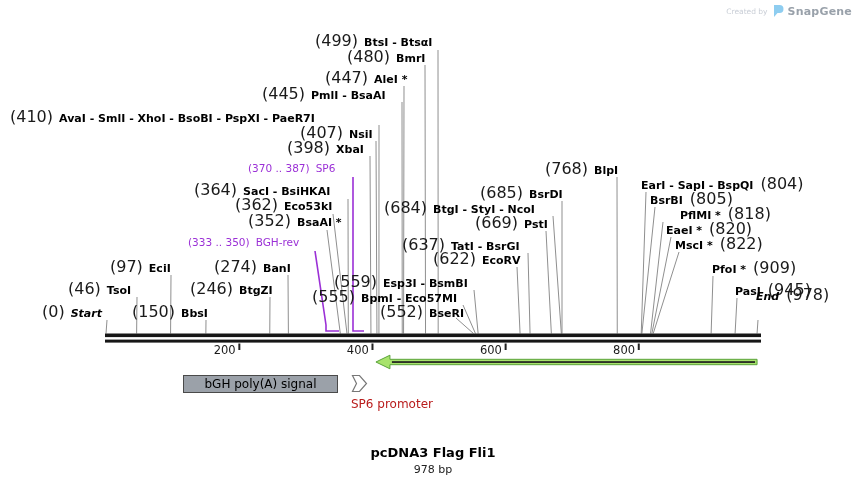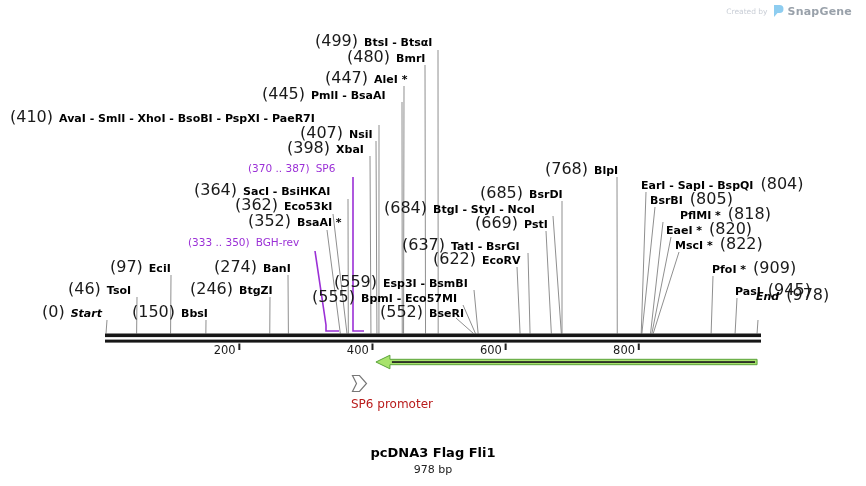--- a/index.html
+++ b/index.html
@@ -123,20 +123,23 @@
       <div class="site-label" style="left: 680px; top: 207px;"><span class="nm">PflMI *</span><span class="ps last">(818)</span></div>
       <div class="site-label" style="left: 666px; top: 222px;"><span class="nm">EaeI *</span><span class="ps last">(820)</span></div>
       <div class="site-label" style="left: 675px; top: 237px;"><span class="nm">MscI *</span><span class="ps last">(822)</span></div>
       <div class="site-label" style="left: 712px; top: 261px;"><span class="nm">PfoI *</span><span class="ps last">(909)</span></div>
       <div class="site-label" style="left: 735px; top: 283px;"><span class="nm">PasI</span><span class="ps last">(945)</span></div>
       <div class="site-label terminus" style="left: 756px; top: 288px;"><span class="nm">End</span><span class="ps last">(978)</span></div>
       <div class="primer-label" style="left: 188px; top: 236px; color: rgb(155, 48, 214);"><span class="ps">(333 .. 350)</span><span class="nm2">BGH-rev</span></div>
       <div class="primer-label" style="left: 248px; top: 162px; color: rgb(155, 48, 214);"><span class="ps">(370 .. 387)</span><span class="nm2">SP6</span></div>
     </div>
 
+  <div class="bgh-box">
+    <span>bGH poly(A) signal</span>
+  </div>
 
   <div class="sp6-label">SP6 promoter</div>
 
   <div class="title-block">
     <div class="map-title">pcDNA3 Flag Fli1</div>
     <div class="map-length">978 bp</div>
   </div>
 </div>
 
 </body></html>

